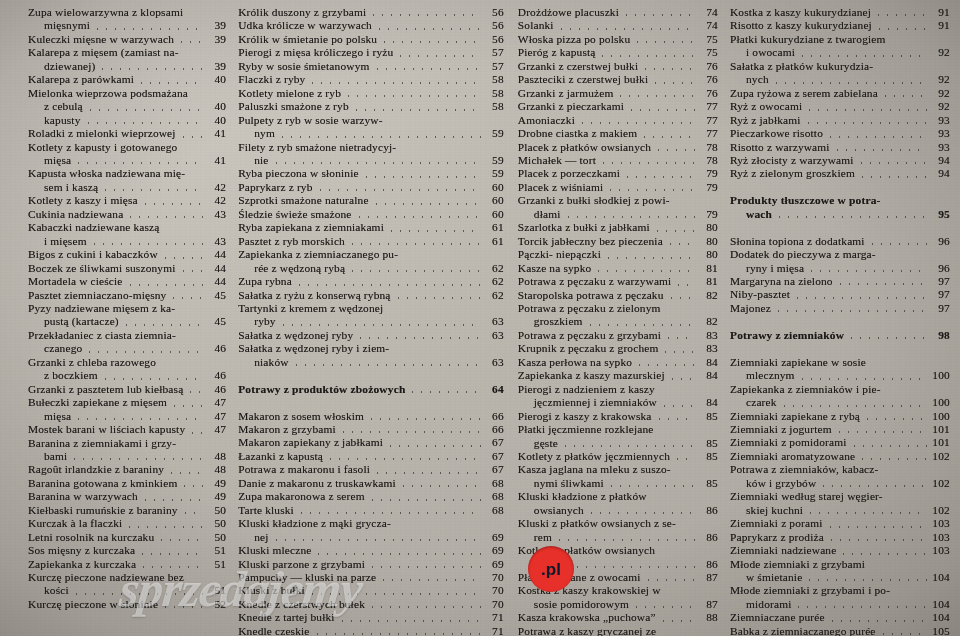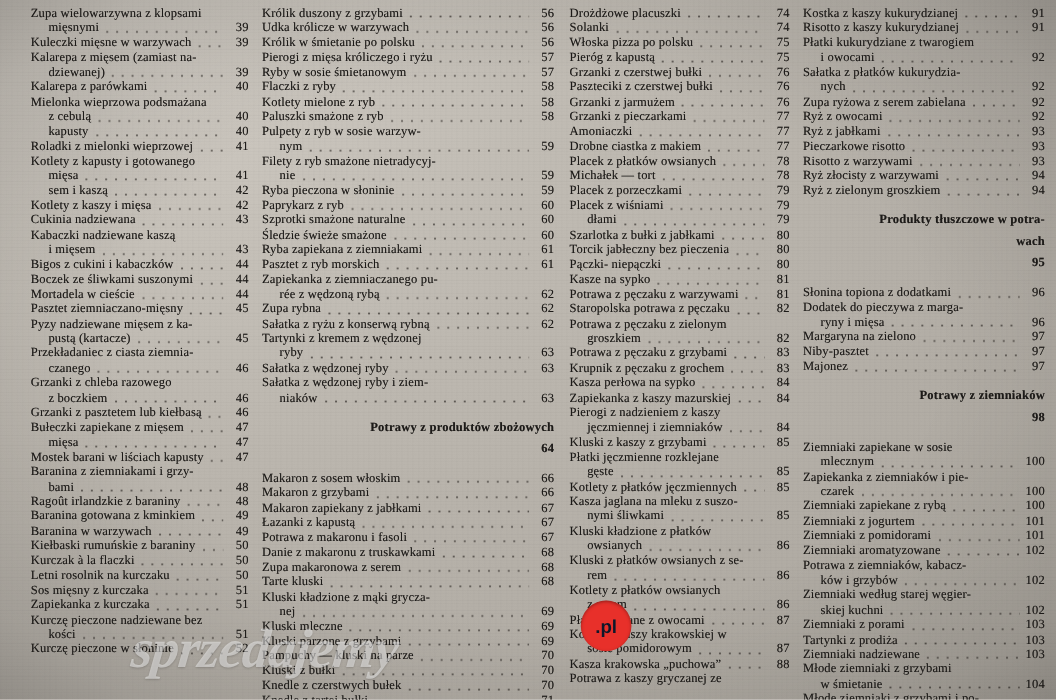--- a/index.html
+++ b/index.html
@@ -74,21 +74,21 @@
     flex:0 0 auto;
     min-width:20px;
     text-align:right;
     letter-spacing:.2px;
     text-shadow:0 0 .6px rgba(40,36,32,.55);
   }
   
   .entry.cont .t{padding-left:16px;}
   .entry.nopg .pg{visibility:hidden;}
   .entry.nodots .leader{background-image:none;}
-  .entry.head{font-weight:bold;flex-direction:column;}
+  .entry.head{font-weight:bold;}
   .entry.head .t{letter-spacing:.2px;}
   .spacer{height:13.45px;}
 
   
   #wm{
     position:absolute;
     left:120px;top:560px;
     width:520px;height:70px;
     z-index:6;pointer-events:none;
   }
@@ -179,20 +179,25 @@
       <div class="entry nopg nodots">
         <span class="t">Kotlety z kapusty i gotowanego</span>
         <span class="leader"></span>
         <span class="pg"></span>
       </div>
       <div class="entry cont">
         <span class="t">mięsa</span>
         <span class="leader"></span>
         <span class="pg">41</span>
       </div>
+      <div class="entry nopg nodots">
+        <span class="t">Kapusta włoska nadziewana mię-</span>
+        <span class="leader"></span>
+        <span class="pg"></span>
+      </div>
       <div class="entry cont">
         <span class="t">sem i kaszą</span>
         <span class="leader"></span>
         <span class="pg">42</span>
       </div>
       <div class="entry">
         <span class="t">Kotlety z kaszy i mięsa</span>
         <span class="leader"></span>
         <span class="pg">42</span>
       </div>
@@ -640,20 +645,25 @@
       <div class="entry">
         <span class="t">Placek z porzeczkami</span>
         <span class="leader"></span>
         <span class="pg">79</span>
       </div>
       <div class="entry">
         <span class="t">Placek z wiśniami</span>
         <span class="leader"></span>
         <span class="pg">79</span>
       </div>
+      <div class="entry nopg nodots">
+        <span class="t">Grzanki z bułki słodkiej z powi-</span>
+        <span class="leader"></span>
+        <span class="pg"></span>
+      </div>
       <div class="entry cont">
         <span class="t">dłami</span>
         <span class="leader"></span>
         <span class="pg">79</span>
       </div>
       <div class="entry">
         <span class="t">Szarlotka z bułki z jabłkami</span>
         <span class="leader"></span>
         <span class="pg">80</span>
       </div>
@@ -716,21 +726,21 @@
         <span class="t">Pierogi z nadzieniem z kaszy</span>
         <span class="leader"></span>
         <span class="pg"></span>
       </div>
       <div class="entry cont">
         <span class="t">jęczmiennej i ziemniaków</span>
         <span class="leader"></span>
         <span class="pg">84</span>
       </div>
       <div class="entry">
-        <span class="t">Kluski z kaszy z grzybami</span>
+        <span class="t">Pierogi z kaszy z krakowska</span>
         <span class="leader"></span>
         <span class="pg">85</span>
       </div>
       <div class="entry nopg nodots">
         <span class="t">Płatki jęczmienne rozklejane</span>
         <span class="leader"></span>
         <span class="pg"></span>
       </div>
       <div class="entry cont">
         <span class="t">gęste</span>
@@ -982,21 +992,21 @@
         <span class="t">skiej kuchni</span>
         <span class="leader"></span>
         <span class="pg">102</span>
       </div>
       <div class="entry">
         <span class="t">Ziemniaki z porami</span>
         <span class="leader"></span>
         <span class="pg">103</span>
       </div>
       <div class="entry">
-        <span class="t">Tartynki z prodiża</span>
+        <span class="t">Paprykarz z prodiża</span>
         <span class="leader"></span>
         <span class="pg">103</span>
       </div>
       <div class="entry">
         <span class="t">Ziemniaki nadziewane</span>
         <span class="leader"></span>
         <span class="pg">103</span>
       </div>
       <div class="entry nopg nodots">
         <span class="t">Młode ziemniaki z grzybami</span>

